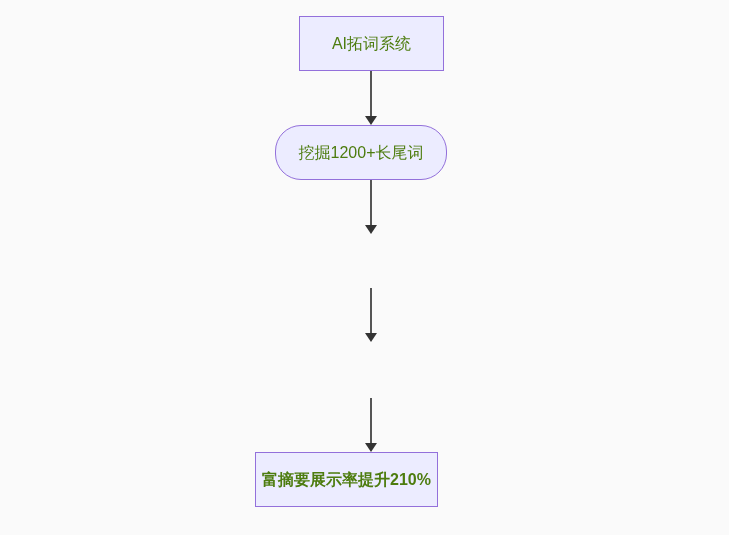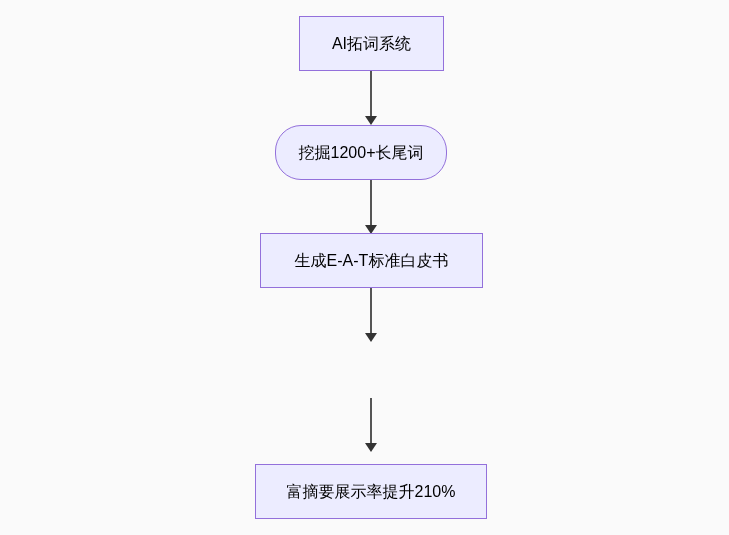--- a/index.html
+++ b/index.html
@@ -13,34 +13,34 @@
     width: 729px;
     height: 535px;
     background: #fafafa;
     overflow: hidden;
   }
   .node {
     position: absolute;
     box-sizing: border-box;
     background: #ececff;
     border: 1.5px solid #9370db;
-    color: #000000;
+    color: #4d7c0f;
     font-size: 16px;
     line-height: 1;
     display: flex;
     align-items: center;
     justify-content: center;
     text-align: center;
     white-space: nowrap;
   }
   .node-1 { left: 299px; top: 16px;  width: 145px; height: 55px; }
   .node-2 { left: 275px; top: 125px; width: 172px; height: 55px; border-radius: 26px; }
   .node-3 { left: 260px; top: 233px; width: 223px; height: 55px; }
   .node-4 { left: 265px; top: 342px; width: 213px; height: 56px; }
-  .node-5 { left: 255px; top: 464px; width: 232px; height: 55px; }
+  .node-5 { left: 255px; top: 452px; width: 183px; height: 55px; font-weight: bold; }
 
   .edge {
     position: absolute;
     left: 365px;          
     width: 12px;
     height: 54px;
     display: flex;
     flex-direction: column;
     align-items: center;
   }
@@ -78,23 +78,20 @@
 
   <div class="node node-2">
     <span>挖掘1200+长尾词</span>
   </div>
 
   <div class="edge edge-2">
     <div class="edge-line"></div>
     <div class="edge-head"></div>
   </div>
 
-  <div class="node node-3">
-    <span>生成E-A-T标准白皮书</span>
-  </div>
 
   <div class="edge edge-3">
     <div class="edge-line"></div>
     <div class="edge-head"></div>
   </div>
 
 
   <div class="edge edge-4">
     <div class="edge-line"></div>
     <div class="edge-head"></div>

